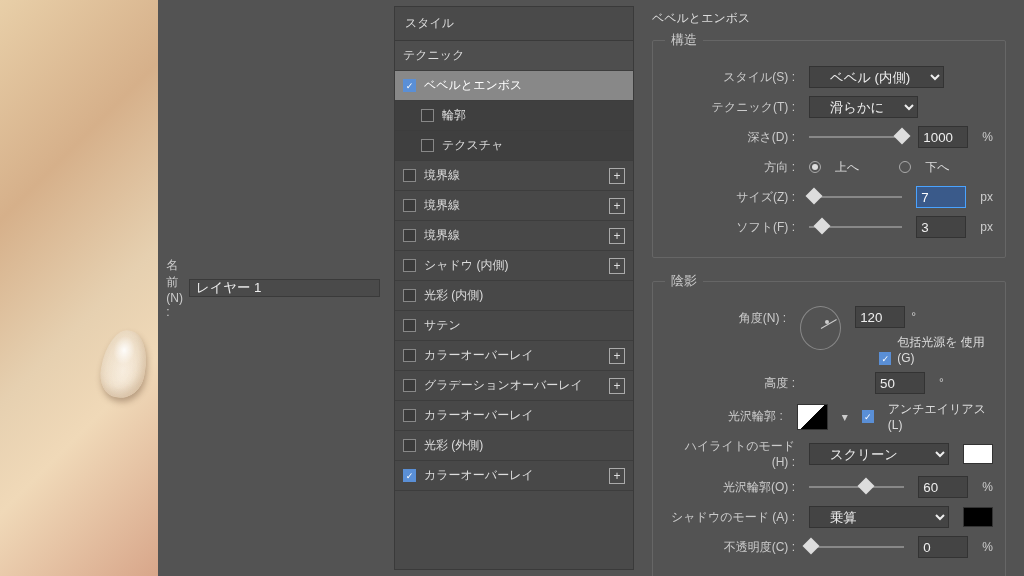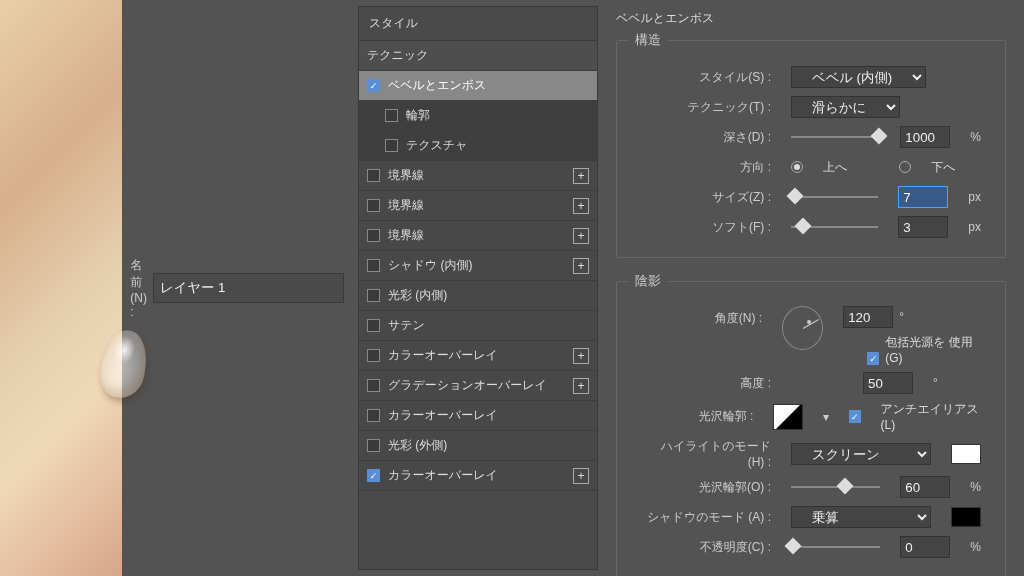--- a/index.html
+++ b/index.html
@@ -2,36 +2,36 @@
 <html><head>
 <meta charset="utf-8">
 <style>
   * { box-sizing: border-box; margin: 0; padding: 0; font-family: "Meiryo", "Yu Gothic", sans-serif; }
   body { background: #535353; color: #ddd; font-size: 12px; width: 1024px; height: 576px; overflow: hidden; display: flex; }
   .preview { width: 260px; height: 576px; background: linear-gradient(135deg, #e8cfa8 0%, #d6b08a 30%, #e6d0b0 55%, #f0d9b8 70%, #d8a68a 100%); position: relative; }
   .preview .drop { position: absolute; left: 102px; top: 330px; width: 44px; height: 68px; background: radial-gradient(ellipse 40% 35% at 45% 30%, rgba(255,255,255,0.9), rgba(255,255,255,0.1) 60%), radial-gradient(ellipse at 50% 60%, rgba(255,255,255,0.5), rgba(200,180,150,0.2)); border-radius: 50% 50% 55% 45% / 65% 60% 40% 40%; transform: rotate(10deg); box-shadow: 2px 4px 6px rgba(80,50,30,0.35), inset -4px -6px 8px rgba(150,110,70,0.25); }
   .panel { flex: 1; display: flex; flex-direction: row; }
   .name-row { display: flex; align-items: center; padding: 6px 8px; gap: 6px; }
   .name-row label { color: #ccc; }
-  .name-row input { background: #4a4a4a; border: 1px solid #3a3a3a; color: #eee; padding: 3px 6px; flex: 1; height: 30px; }
+  .name-row input { background: #4a4a4a; border: 1px solid #3a3a3a; color: #eee; padding: 3px 6px; flex: 1; height: 18px; }
   .columns { display: flex; flex: 1; }
   .styles { width: 240px; background: #4a4a4a; margin: 6px 0 6px 6px; display: flex; flex-direction: column; border: 1px solid #3a3a3a; }
   .styles .hdr { padding: 8px 10px; background: #4a4a4a; border-bottom: 1px solid #3a3a3a; color: #ddd; }
   .styles .row { display: flex; align-items: center; padding: 6px 8px; border-bottom: 1px solid #3d3d3d; background: #484848; position: relative; cursor: pointer; height: 30px; }
   .styles .row.section { background: #4e4e4e; }
   .styles .row.selected { background: #888; color: #fff; }
   .styles .row.indent { padding-left: 26px; background: #3f3f3f; }
   .styles .chk { width: 13px; height: 13px; border: 1px solid #888; background: #3a3a3a; margin-right: 8px; display: inline-flex; align-items: center; justify-content: center; font-size: 10px; color: #fff; }
   .styles .chk.on { background: #5a8fd6; border-color: #5a8fd6; }
   .styles .chk.on::after { content: "✓"; font-size: 9px; }
   .styles .plus { margin-left: auto; width: 16px; height: 16px; border: 1px solid #aaa; display: inline-flex; align-items: center; justify-content: center; font-size: 12px; color: #ddd; }
   .settings { flex: 1; padding: 10px 18px 0 18px; position: relative; }
   fieldset { border: 1px solid #666; border-radius: 2px; padding: 10px 12px 12px 12px; margin-bottom: 14px; position: relative; }
   fieldset > legend { padding: 0 6px; color: #ccc; font-size: 13px; }
-  .ctl { display: flex; align-items: center; margin: 6px 12px; gap: 20px; min-height: 24px; }
+  .ctl { display: flex; align-items: center; margin: 6px 0; gap: 14px; min-height: 24px; }
   .ctl .lbl { width: 130px; text-align: right; color: #ccc; }
   .ctl select, .ctl input[type=text] { background: #444; border: 1px solid #333; color: #eee; padding: 2px 16px; height: 22px; }
   .ctl select { min-width: 120px; }
   .numbox { width: 50px; text-align: left; background: #444; border: 1px solid #333; color: #eee; padding: 2px 4px; height: 22px; }
   .numbox.focus { border: 1px solid #4aa3ff; background: #3a5a8a; color: #fff; }
   .unit { color: #ccc; }
   .slider { flex: 1; height: 18px; position: relative; max-width: 170px; }
   .slider .track { position: absolute; left: 0; right: 0; top: 8px; height: 2px; background: #888; }
   .slider .thumb { position: absolute; top: 2px; width: 12px; height: 12px; background: #ddd; transform: translateX(-50%) rotate(45deg); }
   .radio { width: 12px; height: 12px; border: 1px solid #aaa; border-radius: 50%; display: inline-flex; align-items: center; justify-content: center; }

